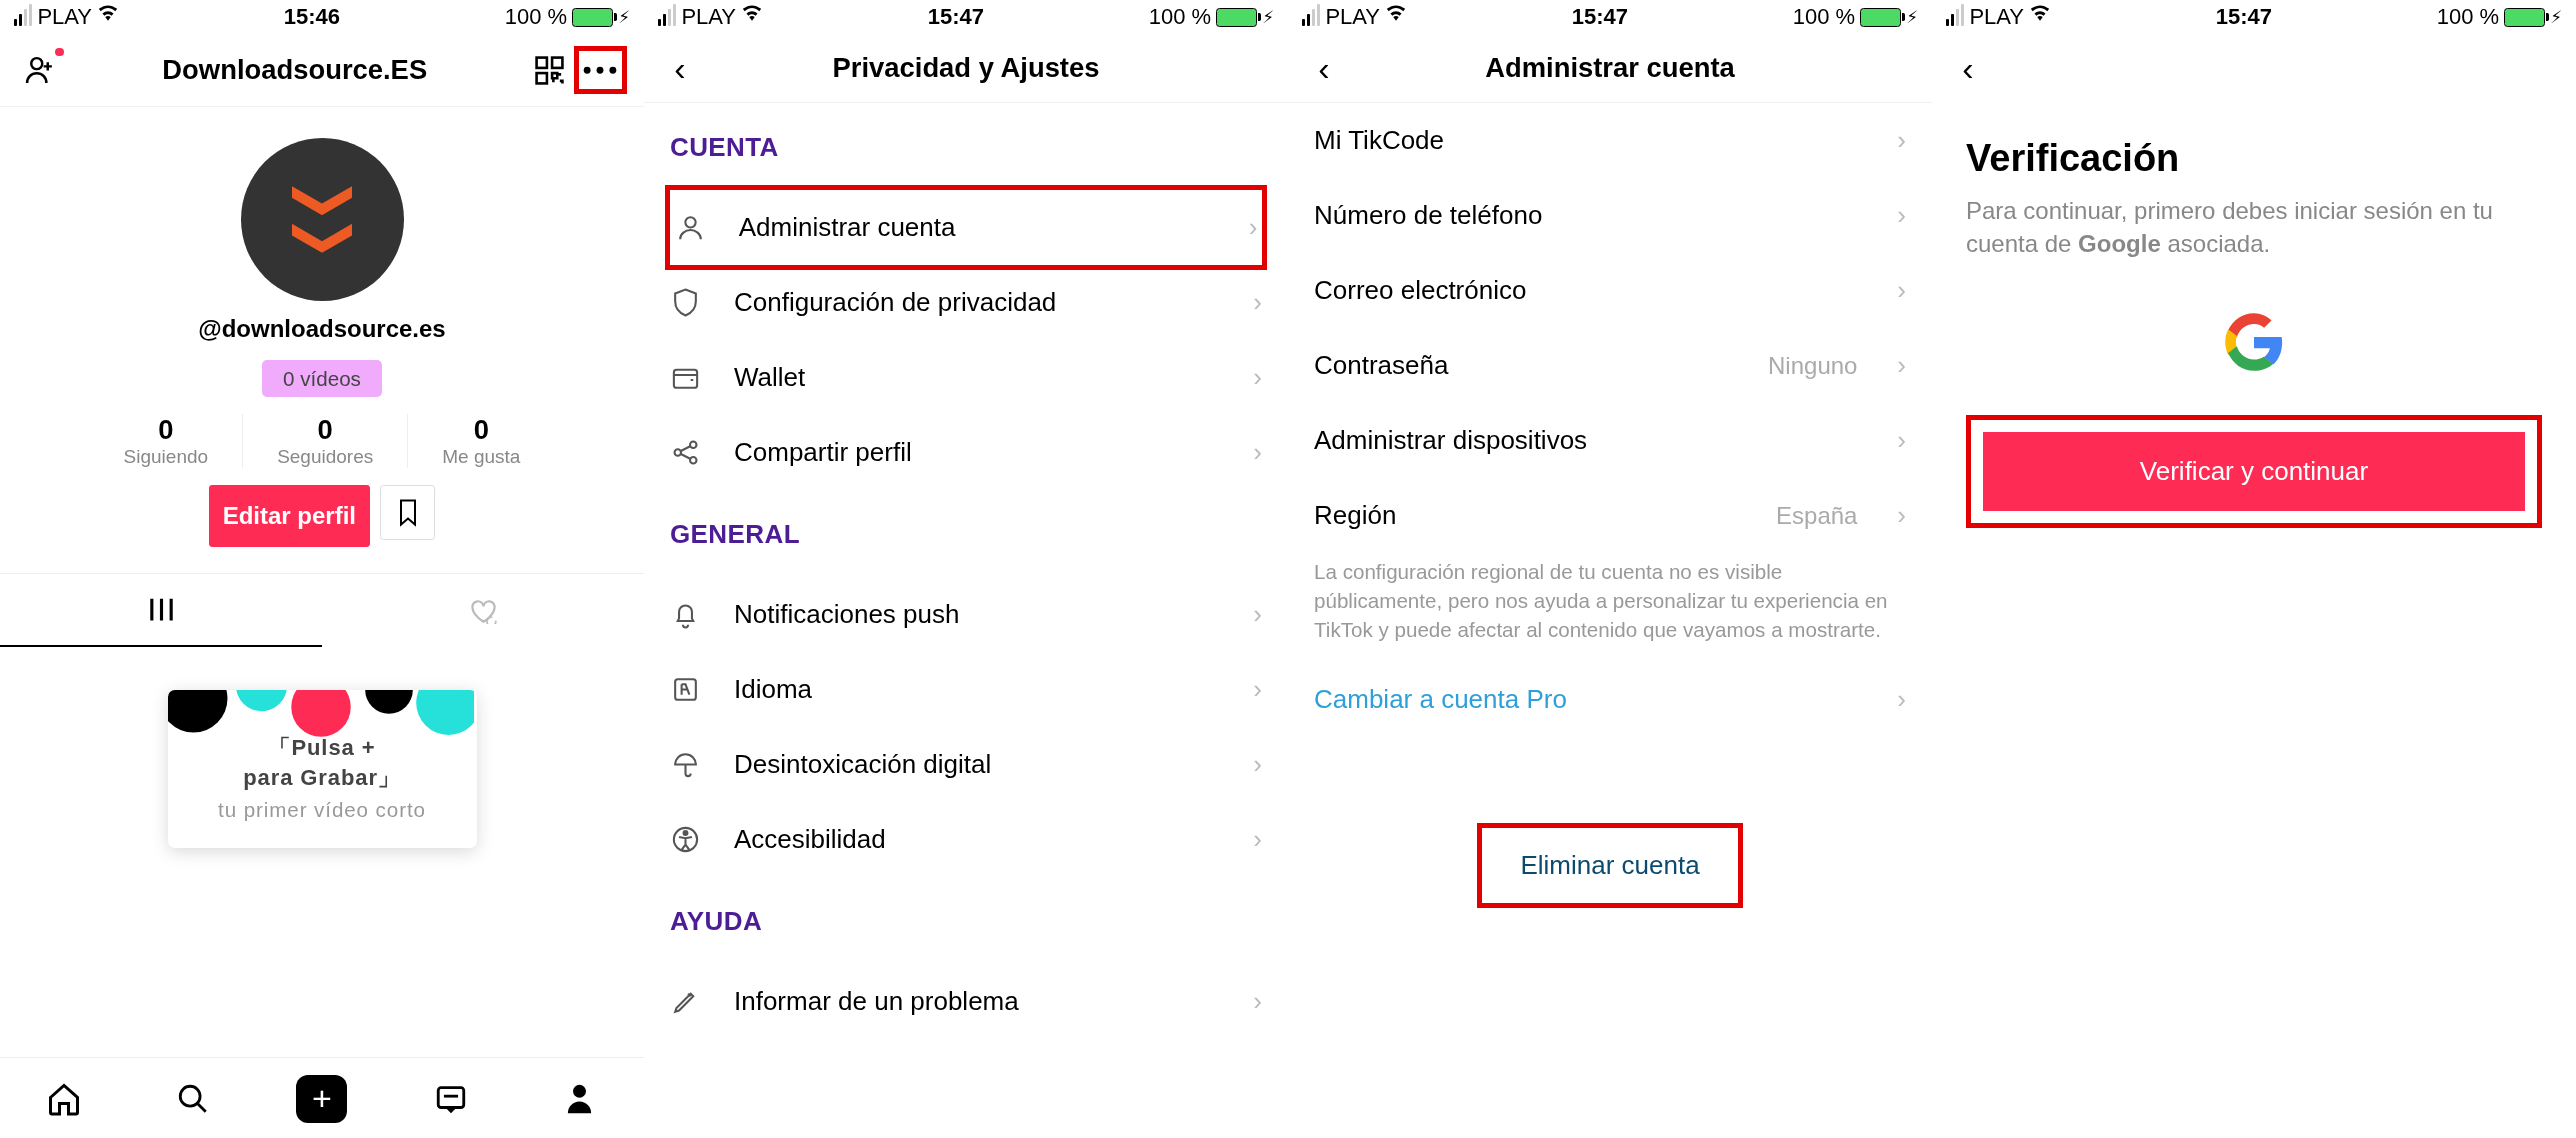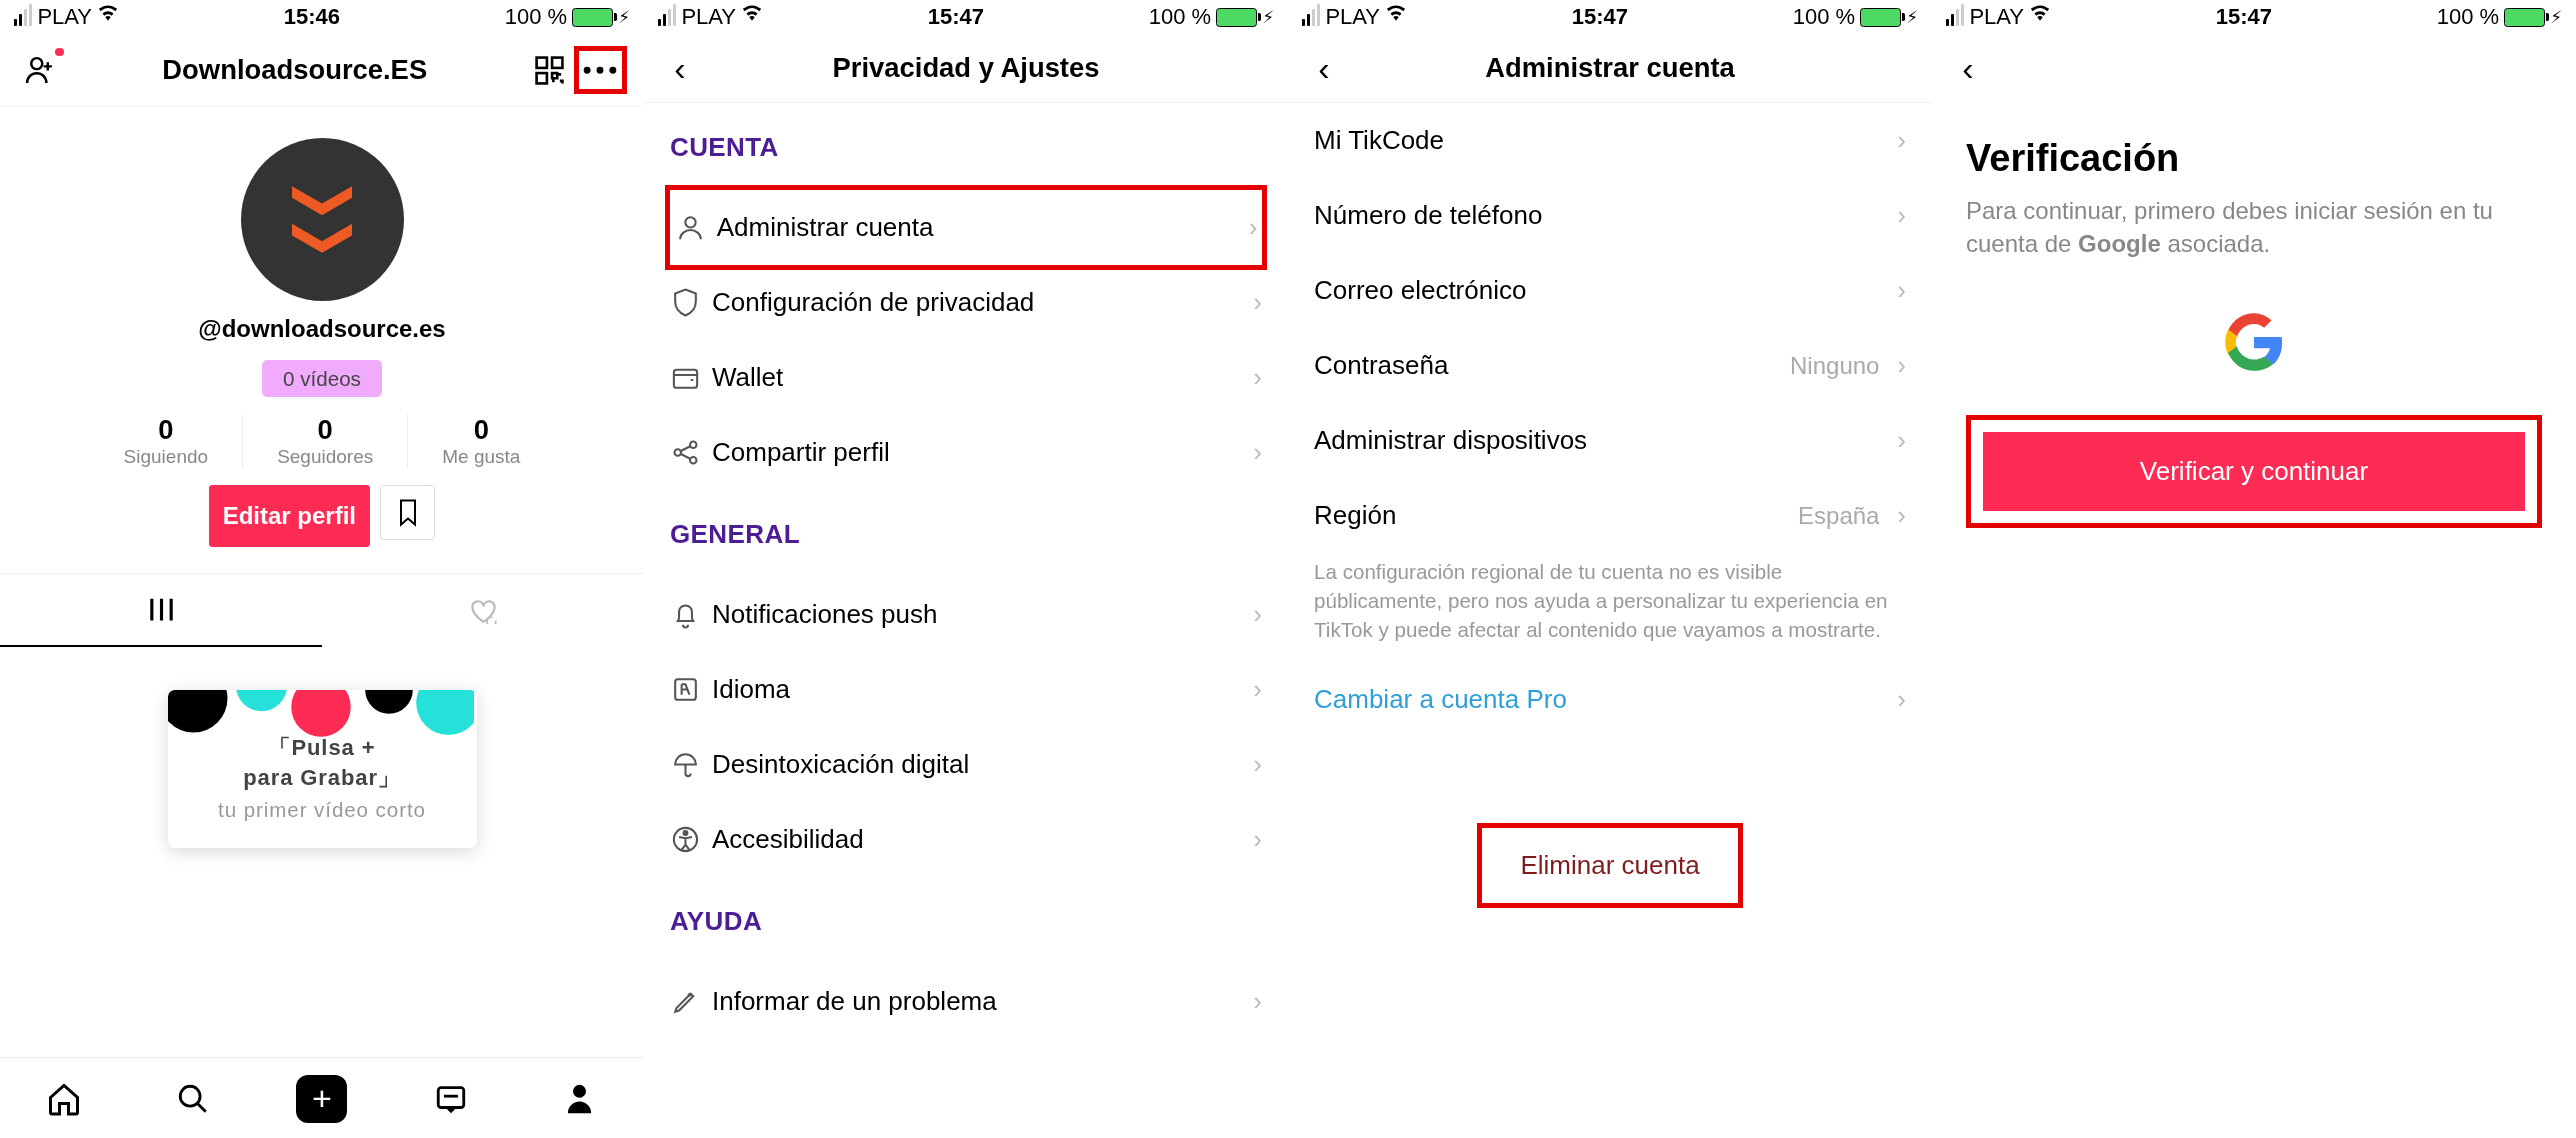--- a/index.html
+++ b/index.html
@@ -57,31 +57,31 @@
 .tip-line2 { font-size: 20.6px; color: #999; margin-top: 5.1px; letter-spacing: 0.9px; }
 
 .bottom-nav { position: absolute; bottom: 0; left: 0; right: 0; height: 82px; display: flex; align-items: center; justify-content: space-around; border-top: 0.9px solid #eee; background: #fff; }
 .bn-item { width: 51px; height: 51px; display: flex; align-items: center; justify-content: center; }
 .plus-btn { width: 72px; height: 48px; background: #000; border-radius: 12px; display: flex; align-items: center; justify-content: center; color: #fff; font-size: 34px; font-weight: 300; position: relative; }
 .plus-btn::before { content: ""; position: absolute; inset: 0; left: -6.9px; background: #25f4ee; border-radius: 12px; z-index: -1; }
 .plus-btn::after { content: ""; position: absolute; inset: 0; right: -6.9px; background: #fe2c55; border-radius: 12px; z-index: -2; }
 
 
 .section-header { padding: 29px 26px 27px; font-size: 26px; font-weight: 600; color: #4c1d95; letter-spacing: 0.4px; }
-.row-item { display: flex; align-items: center; padding: 22px 26px; gap: 11px; }
+.row-item { display: flex; align-items: center; padding: 22px 26px; gap: 33px; }
 .row-icon { width: 31px; height: 31px; color: #555; flex-shrink: 0; }
 .row-label { flex: 1; font-size: 26px; color: #000; }
 .row-chevron { color: #bbb; font-size: 26px; }
 .row-hl { border: 5.1px solid #e30000; margin: -5.1px 20.6px; padding: 22px 5.1px 22px 5.1px; }
 
 
 .row-value { color: #aaa; font-size: 24px; margin-right: 6.9px; }
 .help-text { padding: 5.1px 26px 17px; font-size: 20.6px; color: #999; line-height: 1.4; }
 .link-color { color: #2e9fd8; }
-.delete-btn { display: block; margin: 86px auto 0; padding: 22px 38px; font-size: 26px; color: #7f1d1d; border: 5.1px solid #e30000; width: fit-content; }
+.delete-btn { display: block; margin: 86px auto 0; padding: 22px 38px; font-size: 26px; color: #0c4a6e; border: 5.1px solid #e30000; width: fit-content; }
 
 
 .verif-body { padding: 34px 34px; }
 .verif-title { font-size: 38px; font-weight: 800; margin-bottom: 13.7px; }
 .verif-desc { font-size: 24px; color: #888; line-height: 1.4; }
 .verif-desc b { color: #888; font-weight: 700; }
 .google-logo { width: 60px; height: 60px; margin: 51px auto 43px; display: block; }
 .verif-btn-wrap { border: 5.1px solid #e30000; padding: 12px; }
 .verif-btn { width: 100%; background: #fe2c55; color: #fff; border: none; padding: 24px; font-size: 26px; font-weight: 500; }
 

